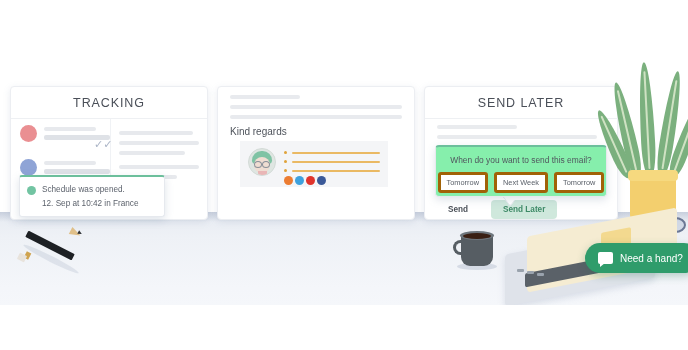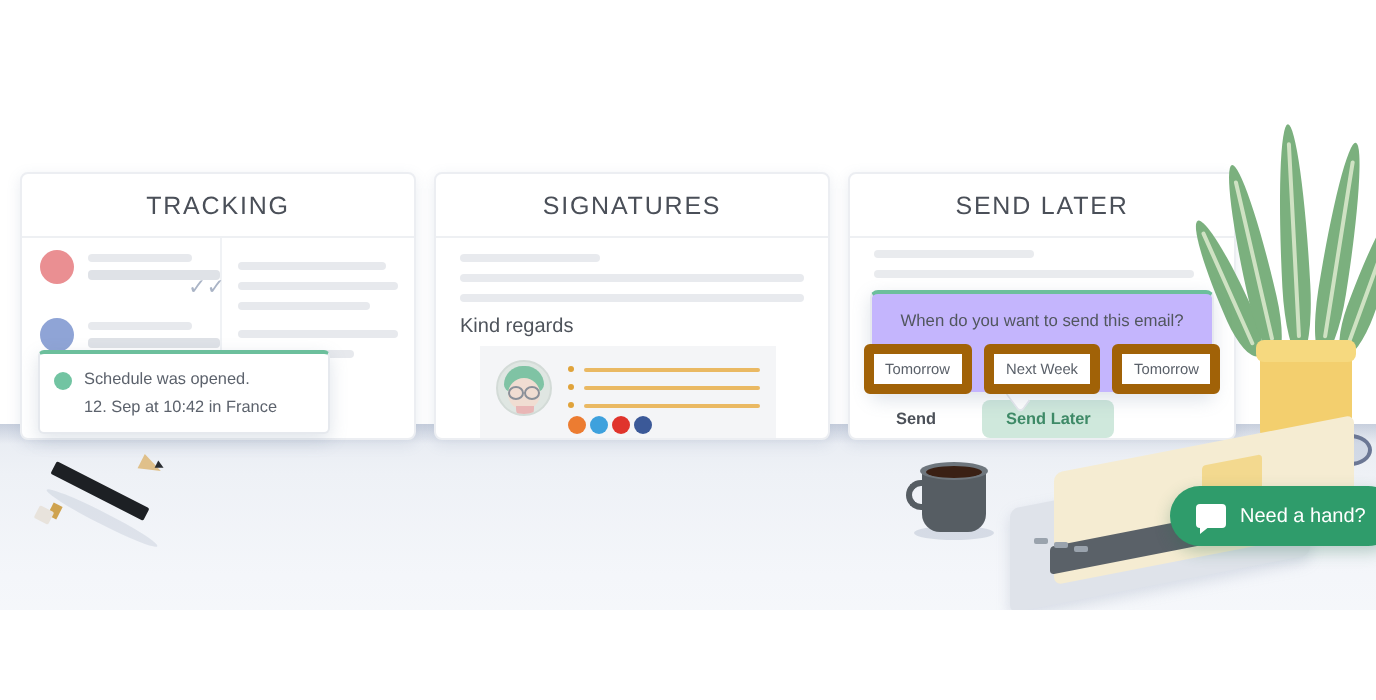--- a/index.html
+++ b/index.html
@@ -118,32 +118,32 @@
     border-radius: 0 0 6px 6px; background: #e9b6b6; }
 
   .sig-bullet { position: absolute; width: 3px; height: 3px; border-radius: 50%; background: #e0a33a; }
   .sig-dash { position: absolute; height: 2px; border-radius: 1px; background: #eab963; }
   .social { position: absolute; width: 9px; height: 9px; border-radius: 50%; }
 
   
   .sl-line { position: absolute; height: 4px; border-radius: 2px; background: #e9ebee; }
   .sl-popup {
     position: absolute; left: 10px; top: 26px; width: 172px; height: 52px;
-    background: #c4b5fd;
+    background: #86efac;
     border: 1px solid #e6e9ee;
     border-top: 2px solid #6cbf9c;
     border-radius: 4px;
     box-shadow: 0 3px 9px rgba(110,130,160,.22);
     z-index: 5;
   }
   .sl-q { font-size: 8.4px; color: #51565e; text-align: center; padding-top: 8px; }
   .sl-choices { display: flex; justify-content: center; gap: 6px; margin-top: 7px; }
   .chip {
     font-size: 7.4px; color: #5a6069;
-    border: 5px solid #a16207; border-radius: 3px;
+    border: 3px solid #a16207; border-radius: 3px;
     padding: 3px 6px; background: #fff; white-space: nowrap;
   }
   .sl-tail {
     position: absolute; left: 78px; top: 76px; width: 12px; height: 8px;
     background: #ffffff;
     border-right: 1px solid #e6e9ee; border-bottom: 1px solid #e6e9ee;
     transform: rotate(45deg) skew(8deg,8deg);
     border-radius: 0 0 3px 0;
     z-index: 4;
   }
@@ -337,21 +337,20 @@
 
       <div class="tooltip">
         <span class="dot"></span>
         <div class="t-line">Schedule was opened.</div>
         <div class="t-line">12. Sep at 10:42 in France</div>
       </div>
     </div>
   </div>
 
   <div class="card" id="card-signatures">
-    <div class="card-title">SIGNATURES</div>
     <div class="card-body">
       <span class="sig-line" style="left:12px; top:8px; width:70px;"></span>
       <span class="sig-line" style="left:12px; top:18px; width:172px;"></span>
       <span class="sig-line" style="left:12px; top:28px; width:172px;"></span>
 
       <div class="sig-regards">Kind regards</div>
 
       <div class="sig-block">
         <div class="sig-ava">
           <span class="sig-hair"></span>

